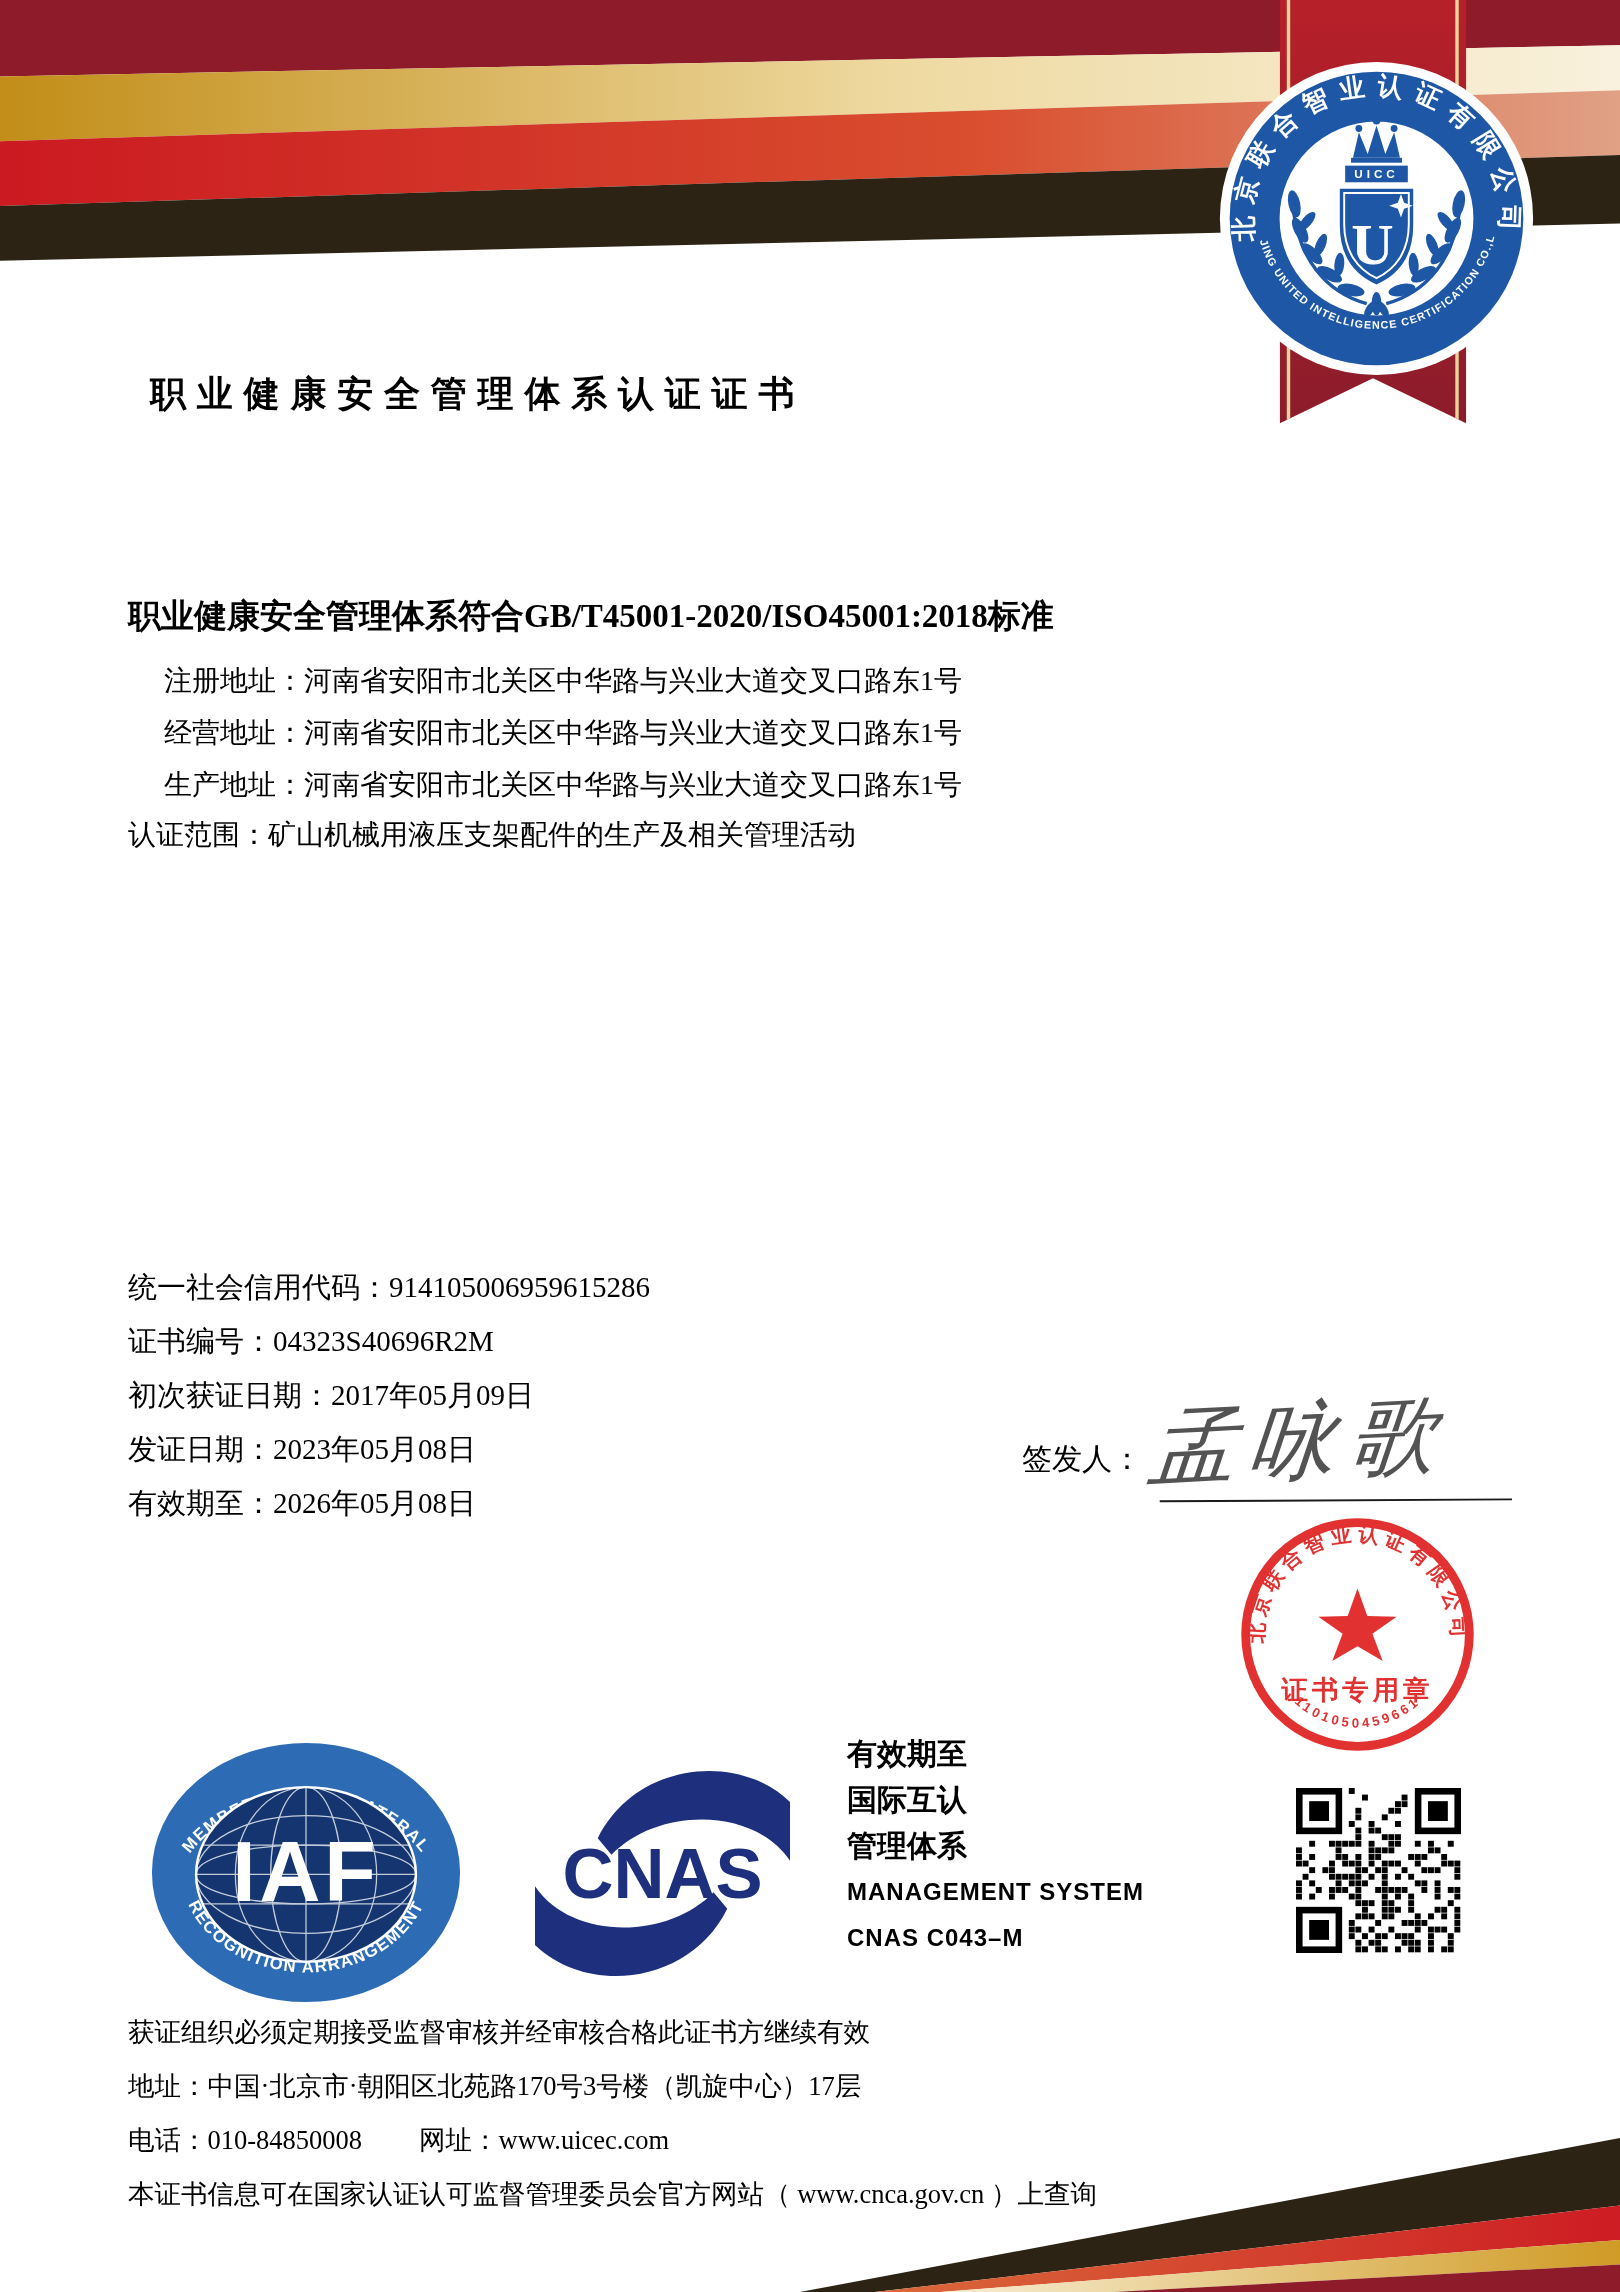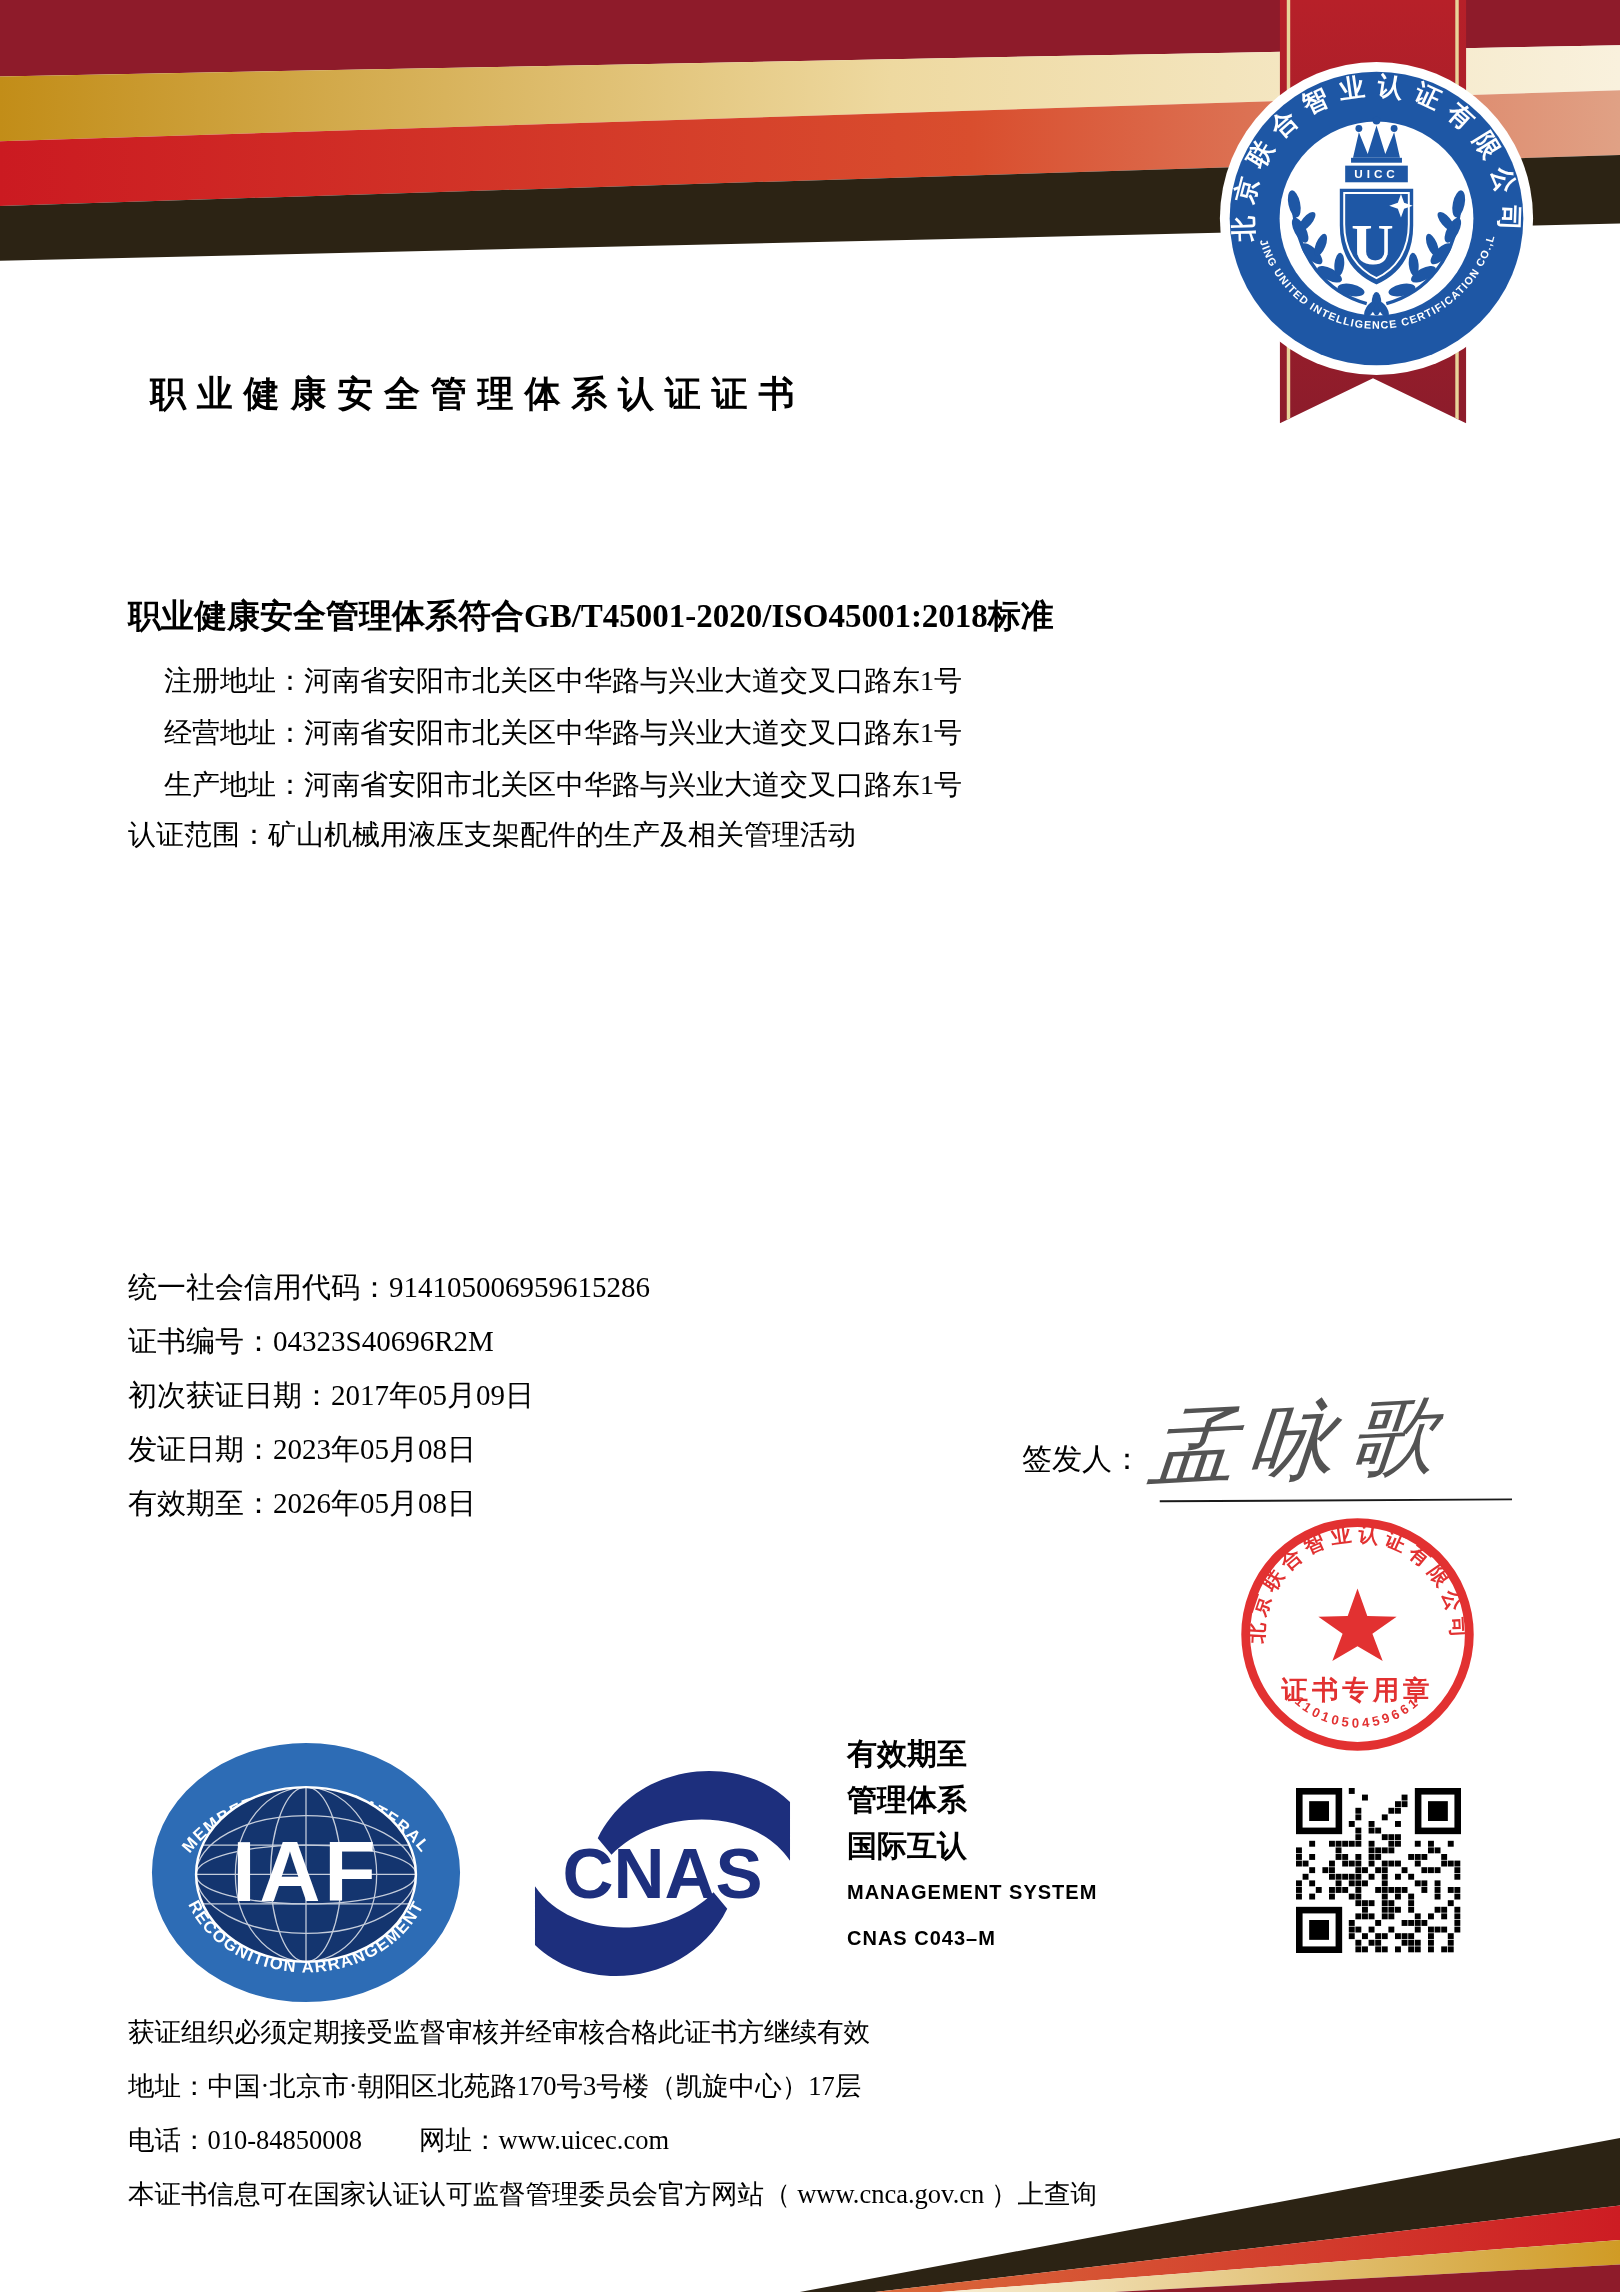--- a/index.html
+++ b/index.html
@@ -14,21 +14,21 @@
     white-space:nowrap;
   }
   .company{left:128px;top:525px;font-size:47px;font-weight:bold;white-space:nowrap;}
   .standard{left:128px;top:594px;font-size:33px;font-weight:bold;white-space:nowrap;}
   .addr-block{left:128px;top:655px;font-size:28px;line-height:52px;white-space:nowrap;margin-left:36px;}
   .scope-line{left:128px;top:816px;font-size:28px;white-space:nowrap;text-align:center;}
   .details-block{left:128px;top:1260px;font-size:29px;line-height:54px;white-space:nowrap;}
   .issuer-label{left:1022px;top:1439px;font-size:30px;white-space:nowrap;}
   .accr{left:847px;top:1731px;line-height:46px;white-space:nowrap;}
   .accr .cn{font-size:30px;font-weight:bold;}
-  .accr .en{font-size:20px;font-weight:bold;font-family:"Liberation Sans","DejaVu Sans",sans-serif;letter-spacing:1px;}
+  .accr .en{font-size:24px;font-weight:bold;font-family:"Liberation Sans","DejaVu Sans",sans-serif;letter-spacing:1px;}
   .footer-block{left:128px;top:2005px;font-size:26.5px;line-height:54px;white-space:nowrap;}
   .footer-block .gap{display:inline-block;width:57px;}
   svg text{user-select:none;}
 </style>
 </head>
 <body>
 
 <div class="page">
 
   <svg class="abs" style="left:0;top:0" width="1620" height="304" viewBox="0 0 1653 310">
@@ -208,22 +208,22 @@
   </svg>
 
   <svg class="abs" style="left:529px;top:1745px" width="267" height="257" viewBox="0 0 272 262">
     <path fill="#1d2f7d" d="M70,95 C108,18 212,6 266,58 L266,118 C228,62 130,64 84,112 Z"></path>
     <path fill="#1d2f7d" d="M202,167 C164,244 60,256 6,204 L6,144 C44,200 142,198 188,150 Z"></path>
     <text x="136" y="156" text-anchor="middle" font-size="72" font-weight="bold" fill="#1d2f7d" letter-spacing="0" font-family="Liberation Sans, DejaVu Sans, sans-serif">CNAS</text>
   </svg>
 
   <div class="abs accr">
     <div class="cn">有效期至</div>
+    <div class="cn">国际互认</div>
     <div class="cn">管理体系</div>
-    <div class="cn">国际互认</div>
     <div class="en">MANAGEMENT SYSTEM</div>
     <div class="en">CNAS C043–M</div>
   </div>
 
   <svg class="abs" style="left:1296px;top:1788px" width="165" height="165" viewBox="0 0 168 168">
     <rect x="0" y="0" width="168" height="168" fill="#ffffff"></rect>
     <g fill="#000000">
       <rect x="0" y="0" width="47" height="47"></rect>
         <rect x="6.7" y="6.7" width="33.6" height="33.6" fill="#fff"></rect>
         <rect x="13.4" y="13.4" width="20.2" height="20.2"></rect>

